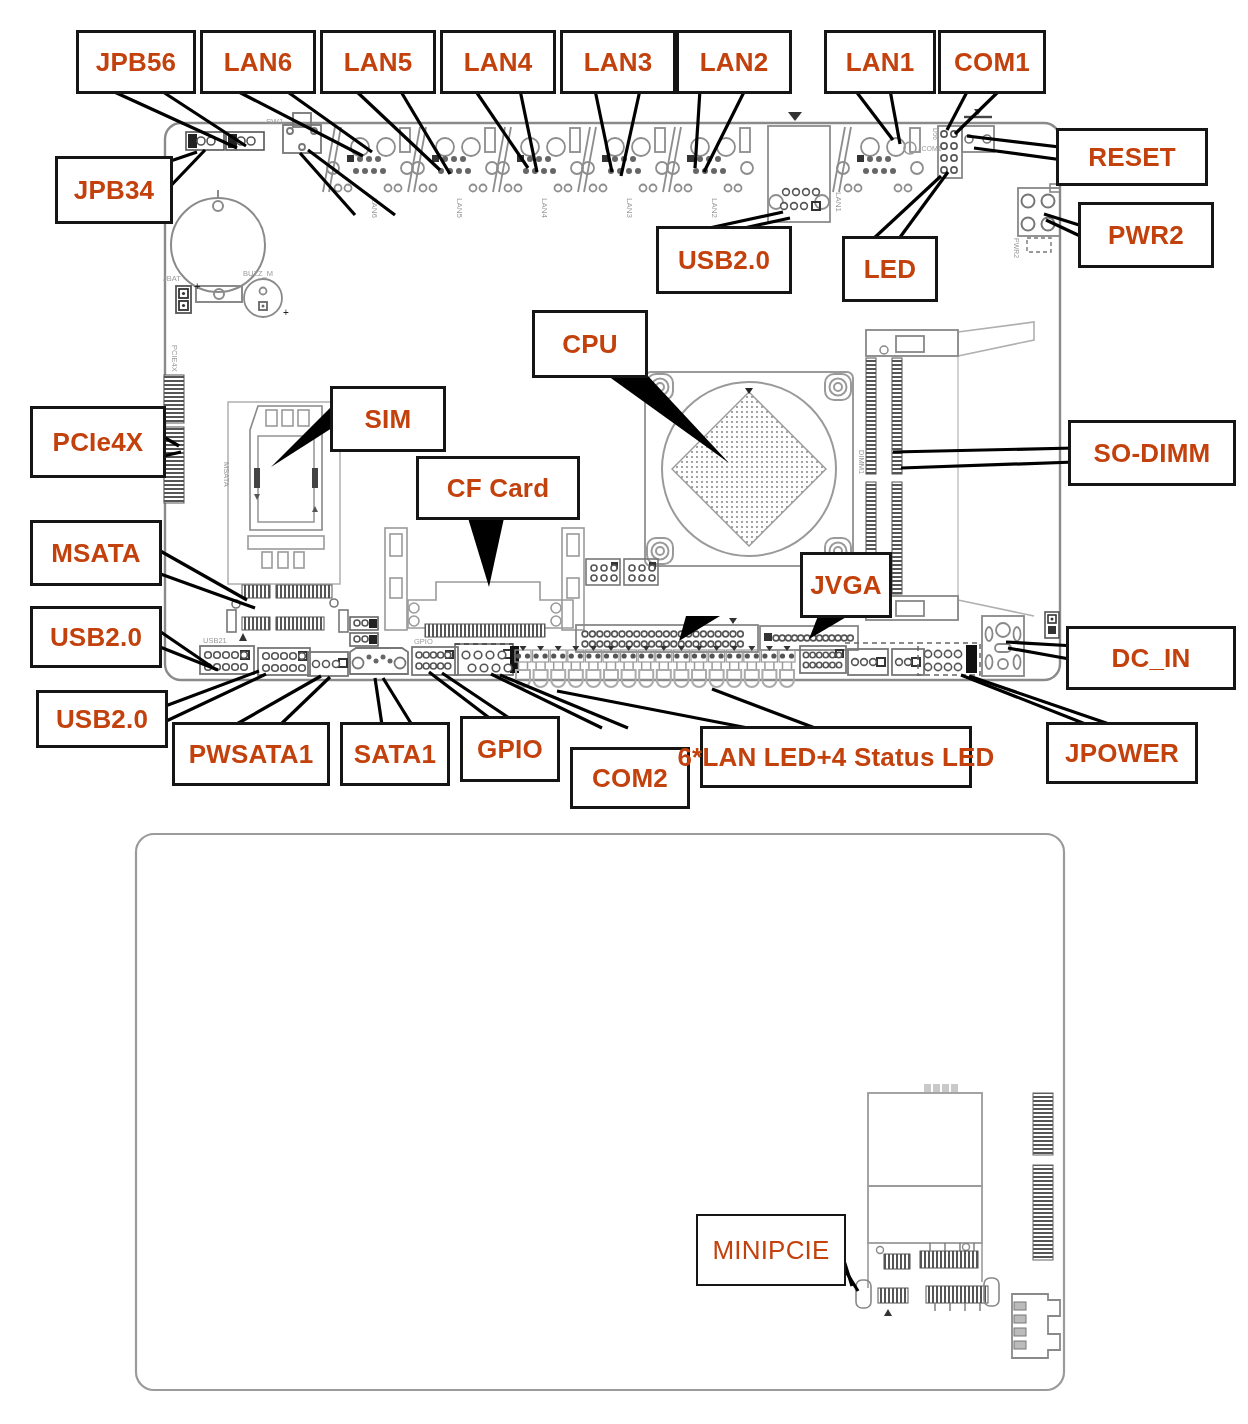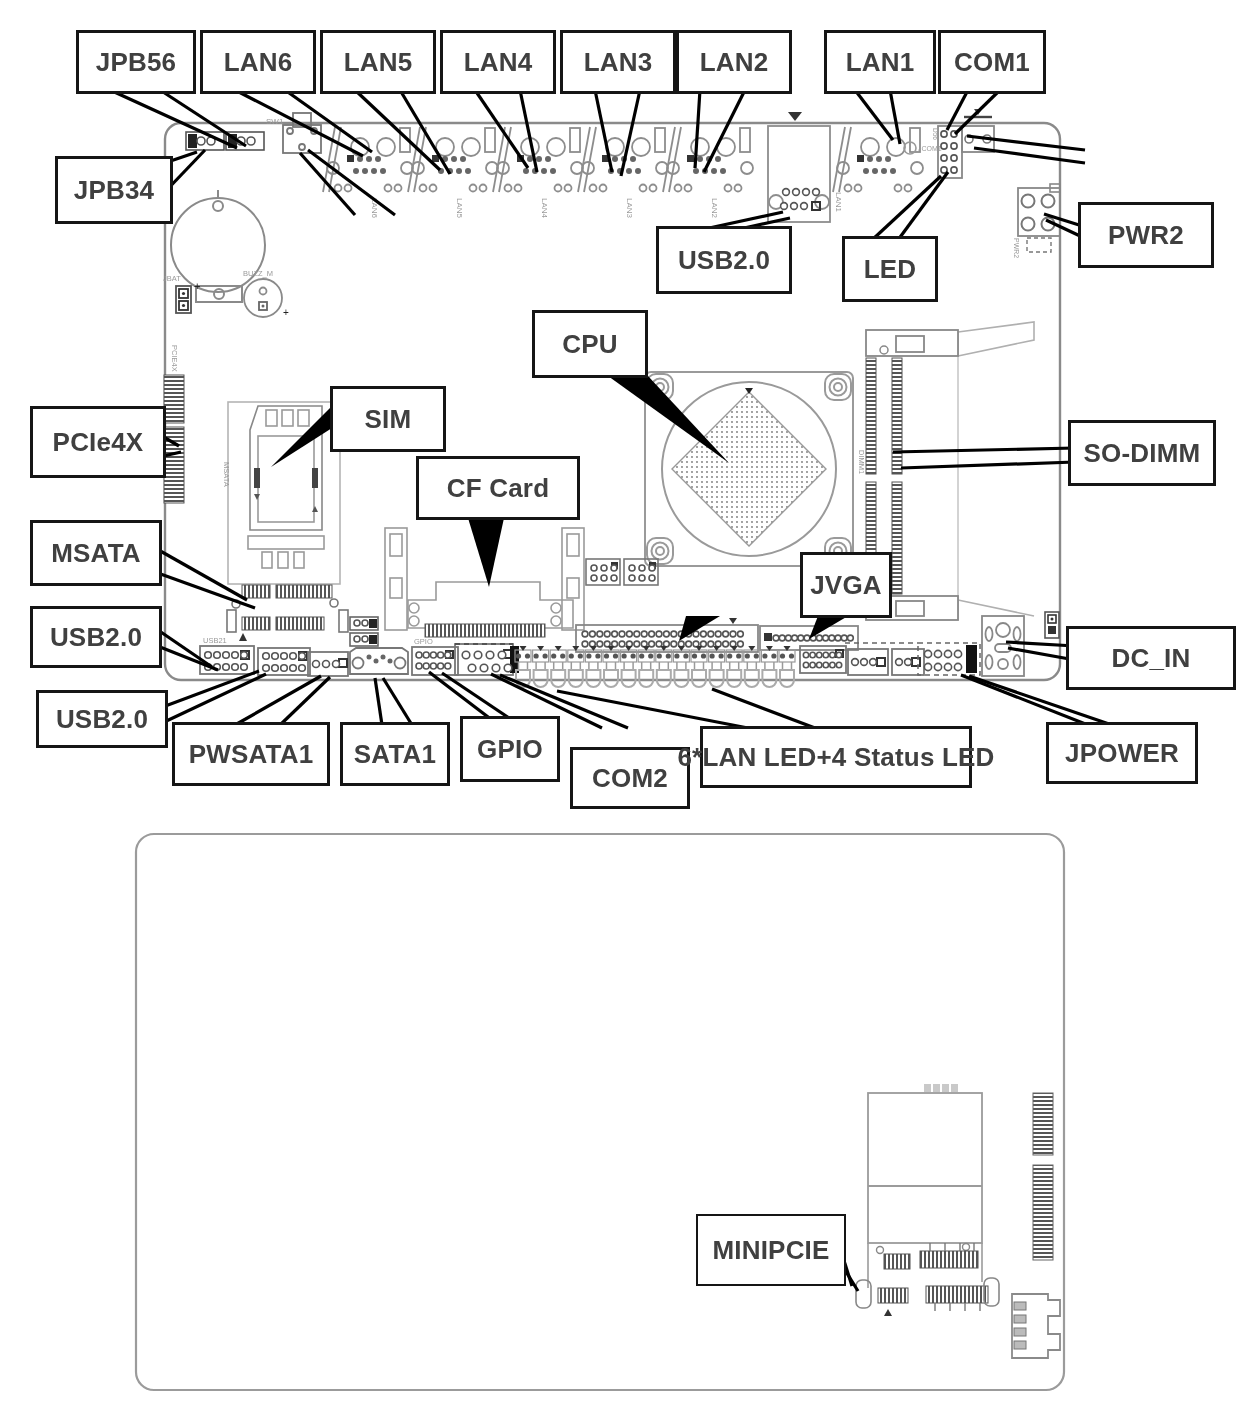--- a/index.html
+++ b/index.html
@@ -1,23 +1,23 @@
 <!DOCTYPE html>
 <html><head>
 <meta charset="utf-8">
 <style>
   html,body{margin:0;padding:0;background:#ffffff;}
   .stage{position:relative;width:1248px;height:1424px;background:#fff;
          font-family:"Liberation Sans",sans-serif;overflow:hidden;}
   .art{position:absolute;left:0;top:0;z-index:1;}
   .callout{position:absolute;display:flex;align-items:center;justify-content:center;
-           background:#fff;border:3px solid #151515;color:#404040;
+           background:#fff;border:3px solid #151515;color:#c2410c;
            font-size:26px;font-weight:600;letter-spacing:.2px;
            box-sizing:border-box;z-index:2;white-space:nowrap;}
-  .callout.thin{border-width:2px;font-weight:700;}
+  .callout.thin{border-width:2px;font-weight:400;}
   svg text.silk{fill:#9a9a9a;font-family:"Liberation Sans",sans-serif;}
 </style>
 </head>
 <body>
 
 <div class="stage">
 
 <svg class="art" width="1248" height="1424" viewBox="0 0 1248 1424">
   <defs>
     <pattern id="combH" width="8" height="4" patternUnits="userSpaceOnUse">
@@ -617,20 +617,23 @@
     </div>
 <div class="callout" style="left:676px;top:30px;width:116px;height:64px">
       <span>LAN2</span>
     </div>
 <div class="callout" style="left:824px;top:30px;width:112px;height:64px">
       <span>LAN1</span>
     </div>
 <div class="callout" style="left:938px;top:30px;width:108px;height:64px">
       <span>COM1</span>
     </div>
+<div class="callout" style="left:1056px;top:128px;width:152px;height:58px">
+      <span>RESET</span>
+    </div>
 <div class="callout" style="left:55px;top:156px;width:118px;height:68px">
       <span>JPB34</span>
     </div>
 <div class="callout" style="left:656px;top:226px;width:136px;height:68px">
       <span>USB2.0</span>
     </div>
 <div class="callout" style="left:842px;top:236px;width:96px;height:66px">
       <span>LED</span>
     </div>
 <div class="callout" style="left:1078px;top:202px;width:136px;height:66px">
@@ -638,21 +641,21 @@
     </div>
 <div class="callout" style="left:532px;top:310px;width:116px;height:68px">
       <span>CPU</span>
     </div>
 <div class="callout" style="left:30px;top:406px;width:136px;height:72px">
       <span>PCIe4X</span>
     </div>
 <div class="callout" style="left:330px;top:386px;width:116px;height:66px">
       <span>SIM</span>
     </div>
-<div class="callout" style="left:1068px;top:420px;width:148px;height:66px">
+<div class="callout" style="left:1068px;top:420px;width:168px;height:66px">
       <span>SO-DIMM</span>
     </div>
 <div class="callout" style="left:416px;top:456px;width:164px;height:64px">
       <span>CF Card</span>
     </div>
 <div class="callout" style="left:30px;top:520px;width:132px;height:66px">
       <span>MSATA</span>
     </div>
 <div class="callout" style="left:800px;top:552px;width:92px;height:66px">
       <span>JVGA</span>

